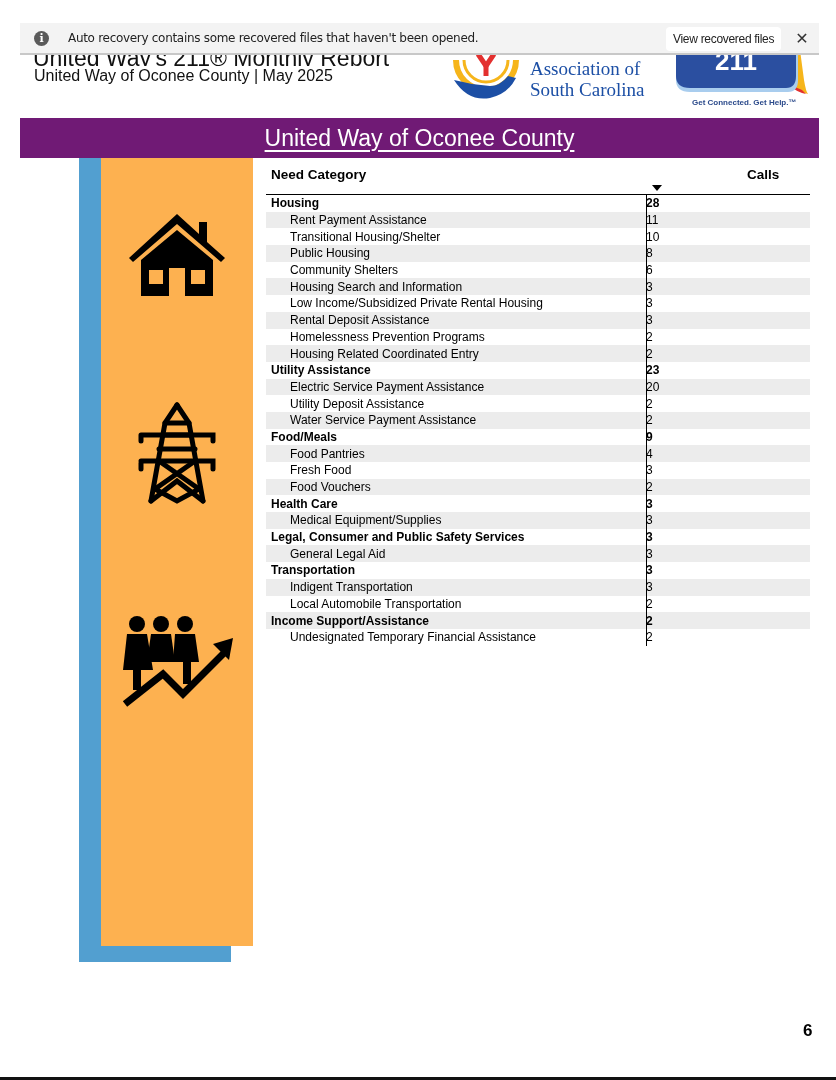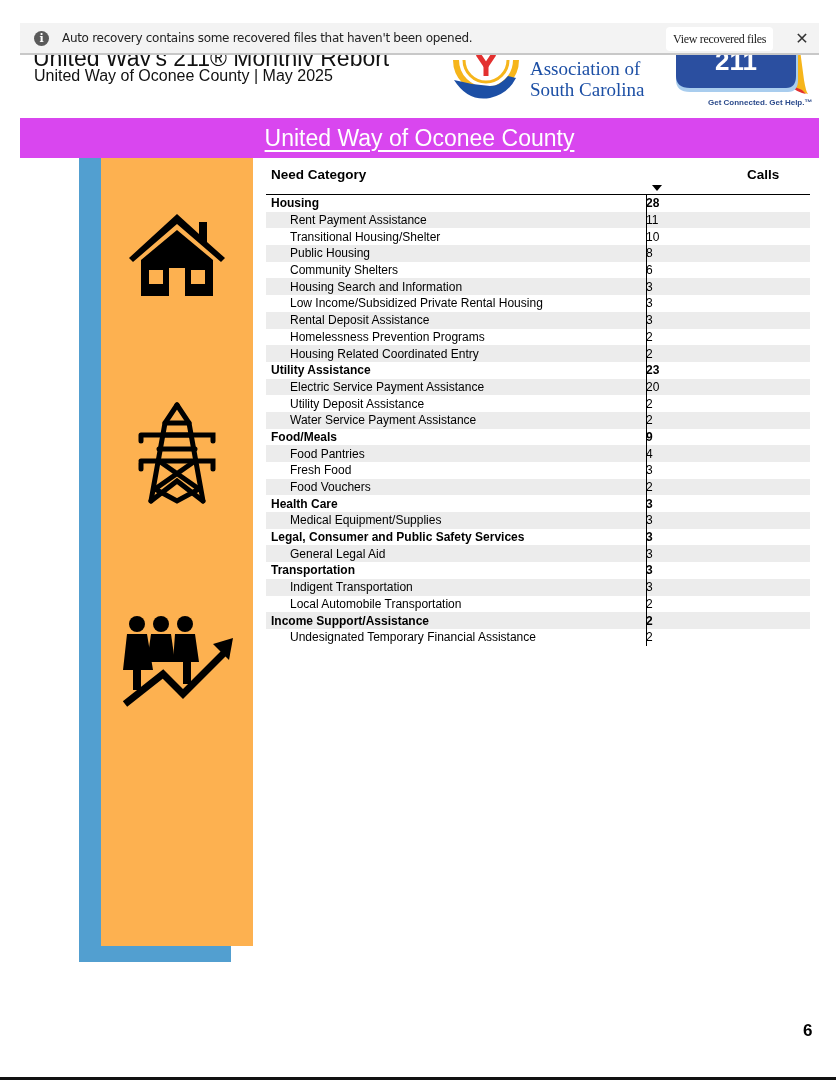--- a/index.html
+++ b/index.html
@@ -11,47 +11,47 @@
   .notify {
     position: absolute; left: 20px; top: 23px; width: 799px; height: 32px;
     background: #f3f3f3; border-bottom: 2px solid #c8c8c8; z-index: 5;
     display: flex; align-items: center; box-sizing: border-box;
   }
   .notify .info-icon {
     width: 15px; height: 15px; border-radius: 50%; background: #5a5a5a; color: #fff;
     font-size: 11px; font-weight: bold; display: flex; align-items: center; justify-content: center;
     margin-left: 14px; font-family: "DejaVu Serif", serif;
   }
-  .notify .msg { margin-left: 13px; font-size: 12px; color: #222; font-family: "DejaVu Sans", sans-serif; letter-spacing: -0.3px; }
+  .notify .msg { margin-left: 19px; font-size: 12px; color: #222; font-family: "DejaVu Sans", sans-serif; letter-spacing: -0.3px; }
   .notify .view-btn {
     position: absolute; left: 646px; top: 4px; height: 24px; padding: 0 7px;
     background: #fff; border-radius: 4px; font-size: 12px; color: #222;
-    display: flex; align-items: center; font-family: Liberation Serif, serif; letter-spacing: -0.3px;
+    display: flex; align-items: center; font-family: Liberation Sans, sans-serif; letter-spacing: -0.3px;
   }
   .notify .close-btn {
     position: absolute; right: 8px; top: 6px; width: 18px; height: 18px;
     font-size: 16px; color: #333; display: flex; align-items: center; justify-content: center;
   }
   
   .report-title {
     position: absolute; left: 33px; top: 38px; font-size: 23px; color: #111;
     white-space: nowrap; overflow: hidden; height: 28px; line-height: 40px;
   }
   .report-sub { position: absolute; left: 34px; top: 67px; font-size: 16px; color: #111; }
   .uw-logo { position: absolute; left: 450px; top: 50px; width: 72px; height: 52px; }
   .uw-text {
     position: absolute; left: 530px; top: 58px; color: #1c4fa5; font-size: 19px; line-height: 21px; font-family: Liberation Serif, serif;
   }
   .logo211 { position: absolute; left: 676px; top: 50px; width: 132px; height: 46px; }
   .tagline211 {
-    position: absolute; left: 708px; top: 98px; font-size: 8px; font-weight: bold; color: #2b4a8b;
+    position: absolute; left: 692px; top: 98px; font-size: 8px; font-weight: bold; color: #2b4a8b;
   }
   
   .banner {
-    position: absolute; left: 20px; top: 118px; width: 799px; height: 40px; background: #d946ef;
+    position: absolute; left: 20px; top: 118px; width: 799px; height: 40px; background: #701a75;
     color: #fff; font-size: 23px; display: flex; align-items: center; justify-content: center;
   }
   .banner .underlined { text-decoration: underline; text-underline-offset: 4px; }
   
   .blue-panel { position: absolute; left: 79px; top: 158px; width: 152px; height: 804px; background: #529fd0; }
   .orange-panel { position: absolute; left: 101px; top: 158px; width: 152px; height: 788px; background: #fdb150; }
   .side-icon { position: absolute; }
   
   .table { position: absolute; left: 266px; top: 165px; width: 544px; font-size: 12px; }
   .thead { position: relative; height: 29px; border-bottom: 1.5px solid #000; }

